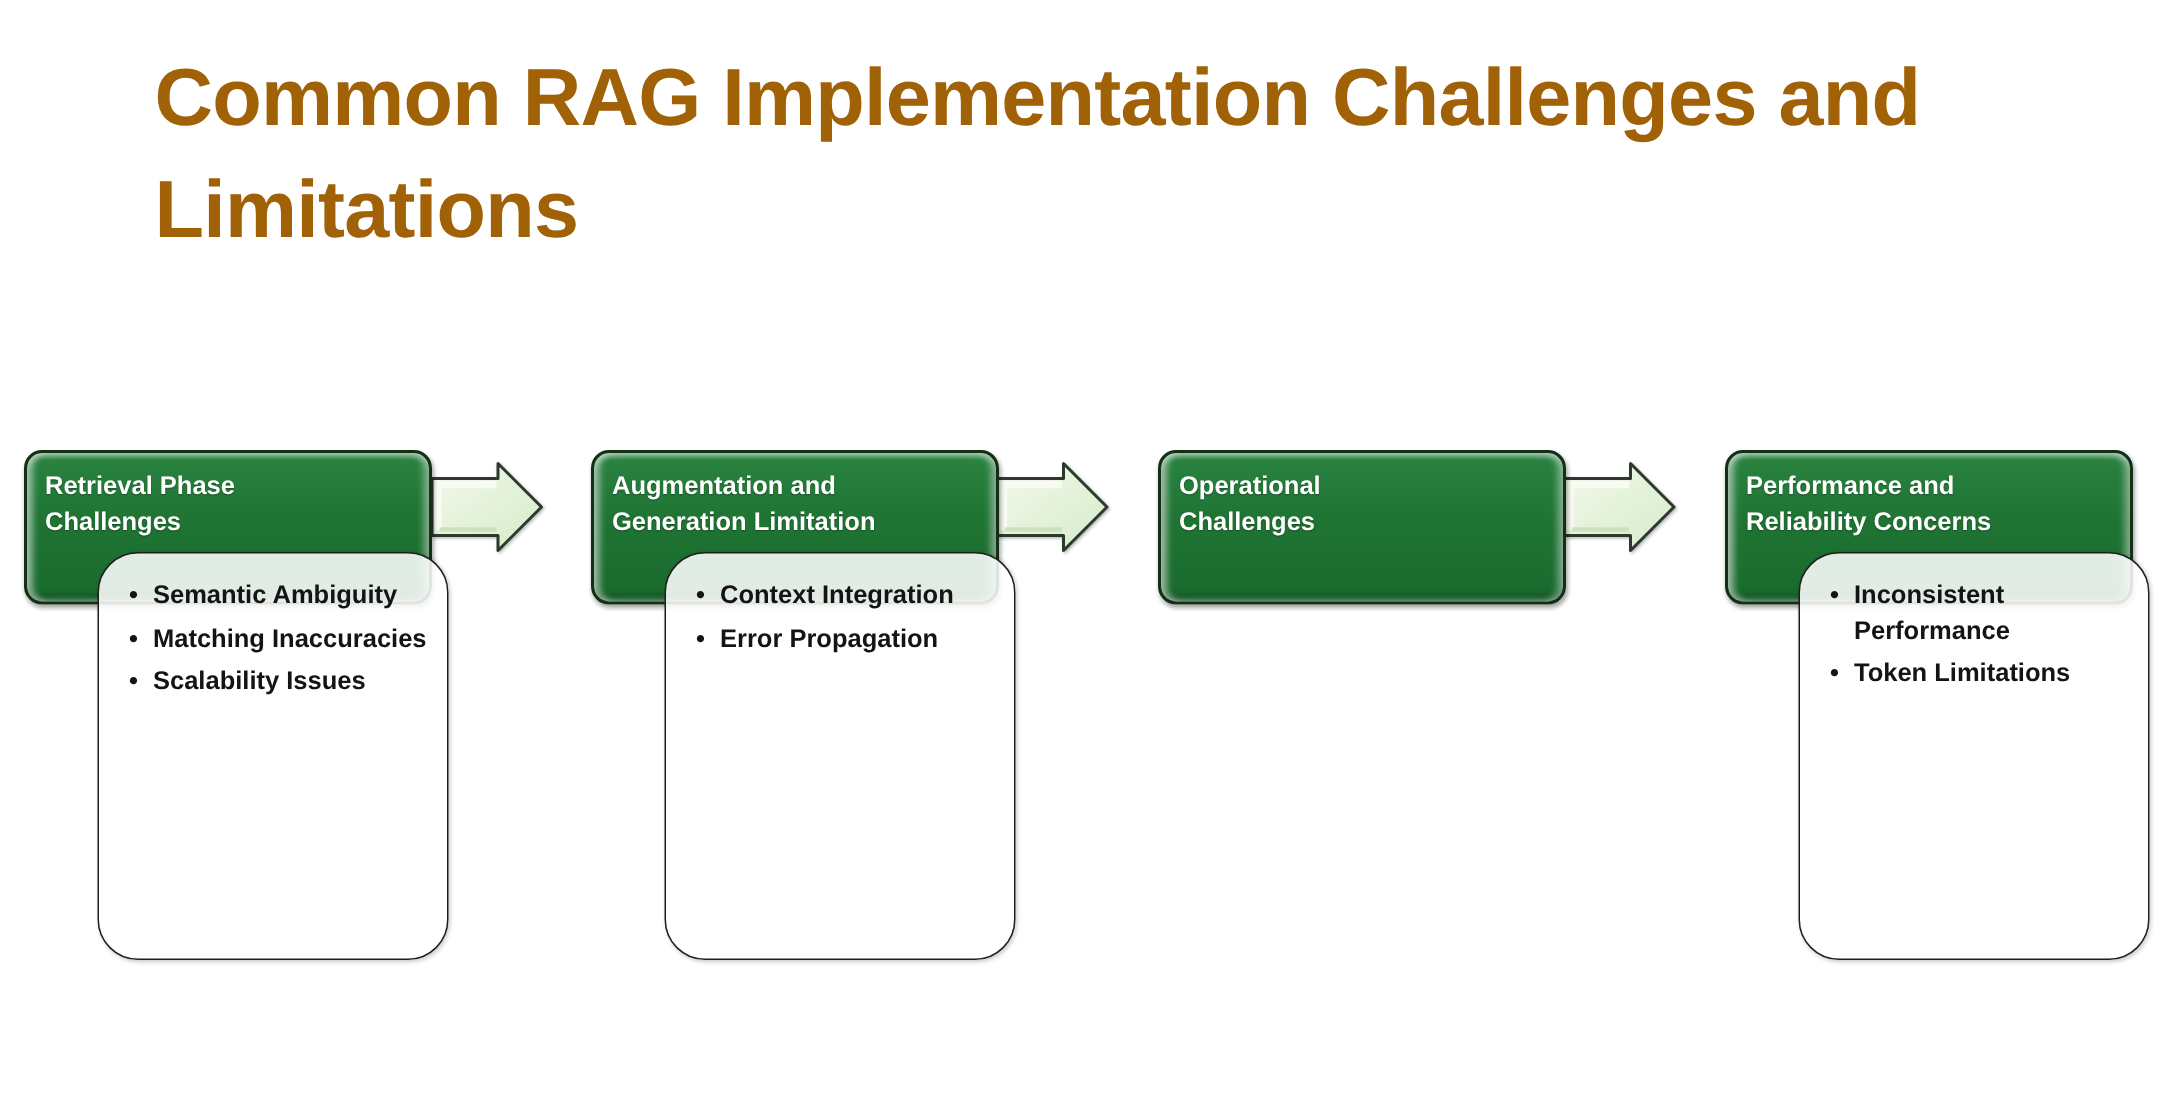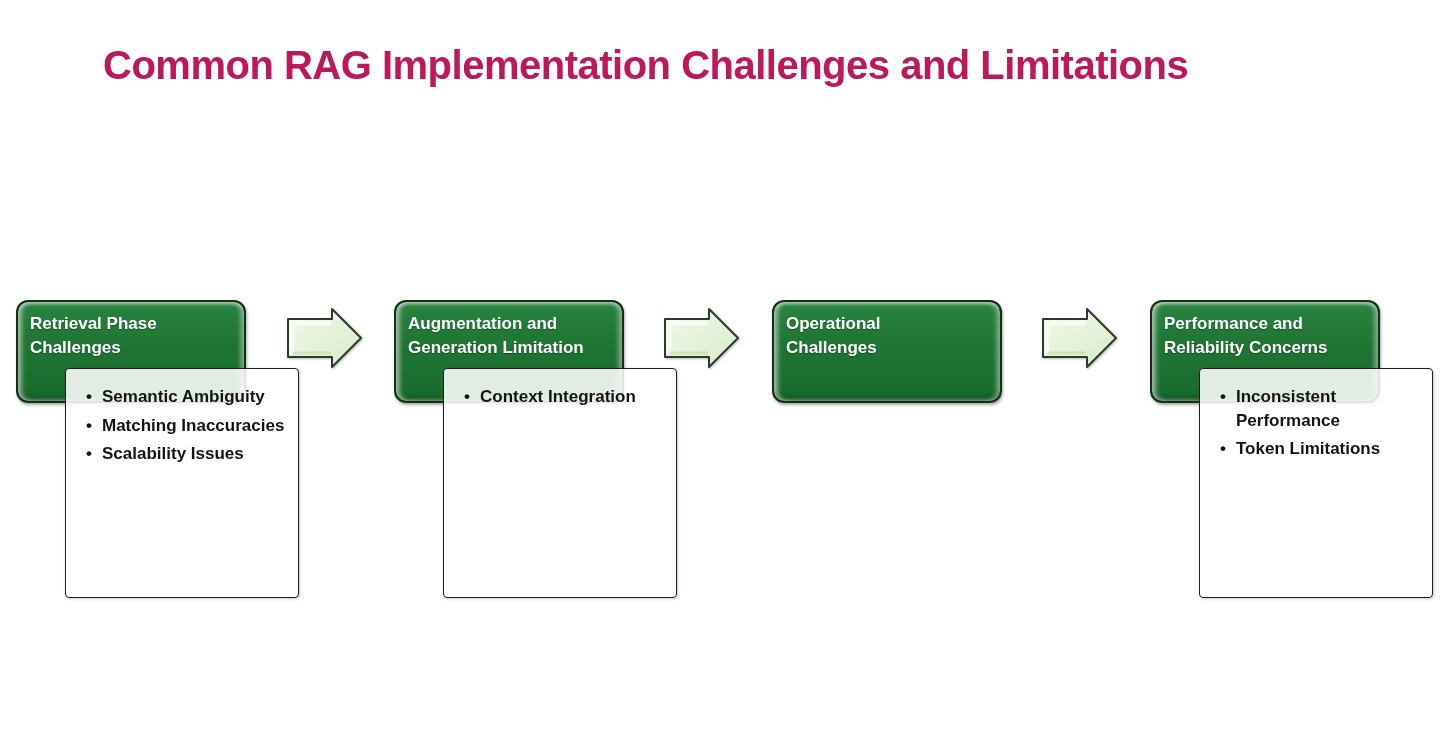--- a/index.html
+++ b/index.html
@@ -10,37 +10,37 @@
     font-family: "Liberation Sans", sans-serif;
     overflow: hidden;
   }
   .slide { position: absolute; inset: 0; }
 
   .title {
     position: absolute;
     left: 103px;
     top: 28px;
     width: 1190px;
-    font-size: 40px;
+    font-size: 54px;
     line-height: 75px;
     font-weight: bold;
     letter-spacing: -0.5px;
-    color: #be185d;
+    color: #a16207;
   }
 
   .group { position: absolute; top: 300px; width: 302px; height: 312px; }
   .group.g0 { left: 16px; }
   .group.g1 { left: 394px; }
   .group.g2 { left: 772px; }
   .group.g3 { left: 1150px; }
 
   .green-box {
     position: absolute;
     left: 0; top: 0;
-    width: 230px; height: 103px;
+    width: 272px; height: 103px;
     z-index: 1;
     background: linear-gradient(180deg, #2a8341 0%, #1f7433 45%, #196b2d 100%);
     border: 2px solid #142f16;
     border-radius: 12px;
     box-shadow:
       inset 4px 0 4px rgba(255,255,255,0.50),
       inset -4px 0 4px rgba(255,255,255,0.38),
       inset 0 3px 3px rgba(255,255,255,0.28),
       inset 0 -4px 6px rgba(0,0,0,0.28),
       1px 2px 3px rgba(0,0,0,0.35);
@@ -51,25 +51,25 @@
     font-size: 17px;
     line-height: 23.5px;
     font-weight: bold;
     white-space: pre-line;
     text-shadow: 0 1px 1px rgba(0,0,0,0.35);
   }
 
   .white-box {
     position: absolute;
     left: 49px; top: 68px;
-    width: 234px; height: 230px;
+    width: 234px; height: 272px;
     z-index: 2;
     background: rgba(255,255,255,0.87);
     border: 1.5px solid #1e1e1e;
-    border-radius: 4px;
+    border-radius: 27px;
     box-shadow: 1px 1px 3px rgba(0,0,0,0.22);
     padding: 16px 8px 10px 10px;
   }
   .white-box ul { list-style: none; }
   .white-box li {
     position: relative;
     padding-left: 26px;
     margin-bottom: 5px;
     font-size: 17px;
     line-height: 23.5px;
@@ -110,20 +110,21 @@
   </div>
 
   <div class="group g1">
     <div class="green-box">
       <div class="hdr">Augmentation and
 Generation Limitation</div>
     </div>
     <div class="white-box">
       <ul>
             <li>Context Integration</li>
+            <li>Error Propagation</li>
           </ul>
     </div>
   </div>
 
   <div class="group g2">
     <div class="green-box">
       <div class="hdr">Operational
 Challenges</div>
     </div>
   </div>

